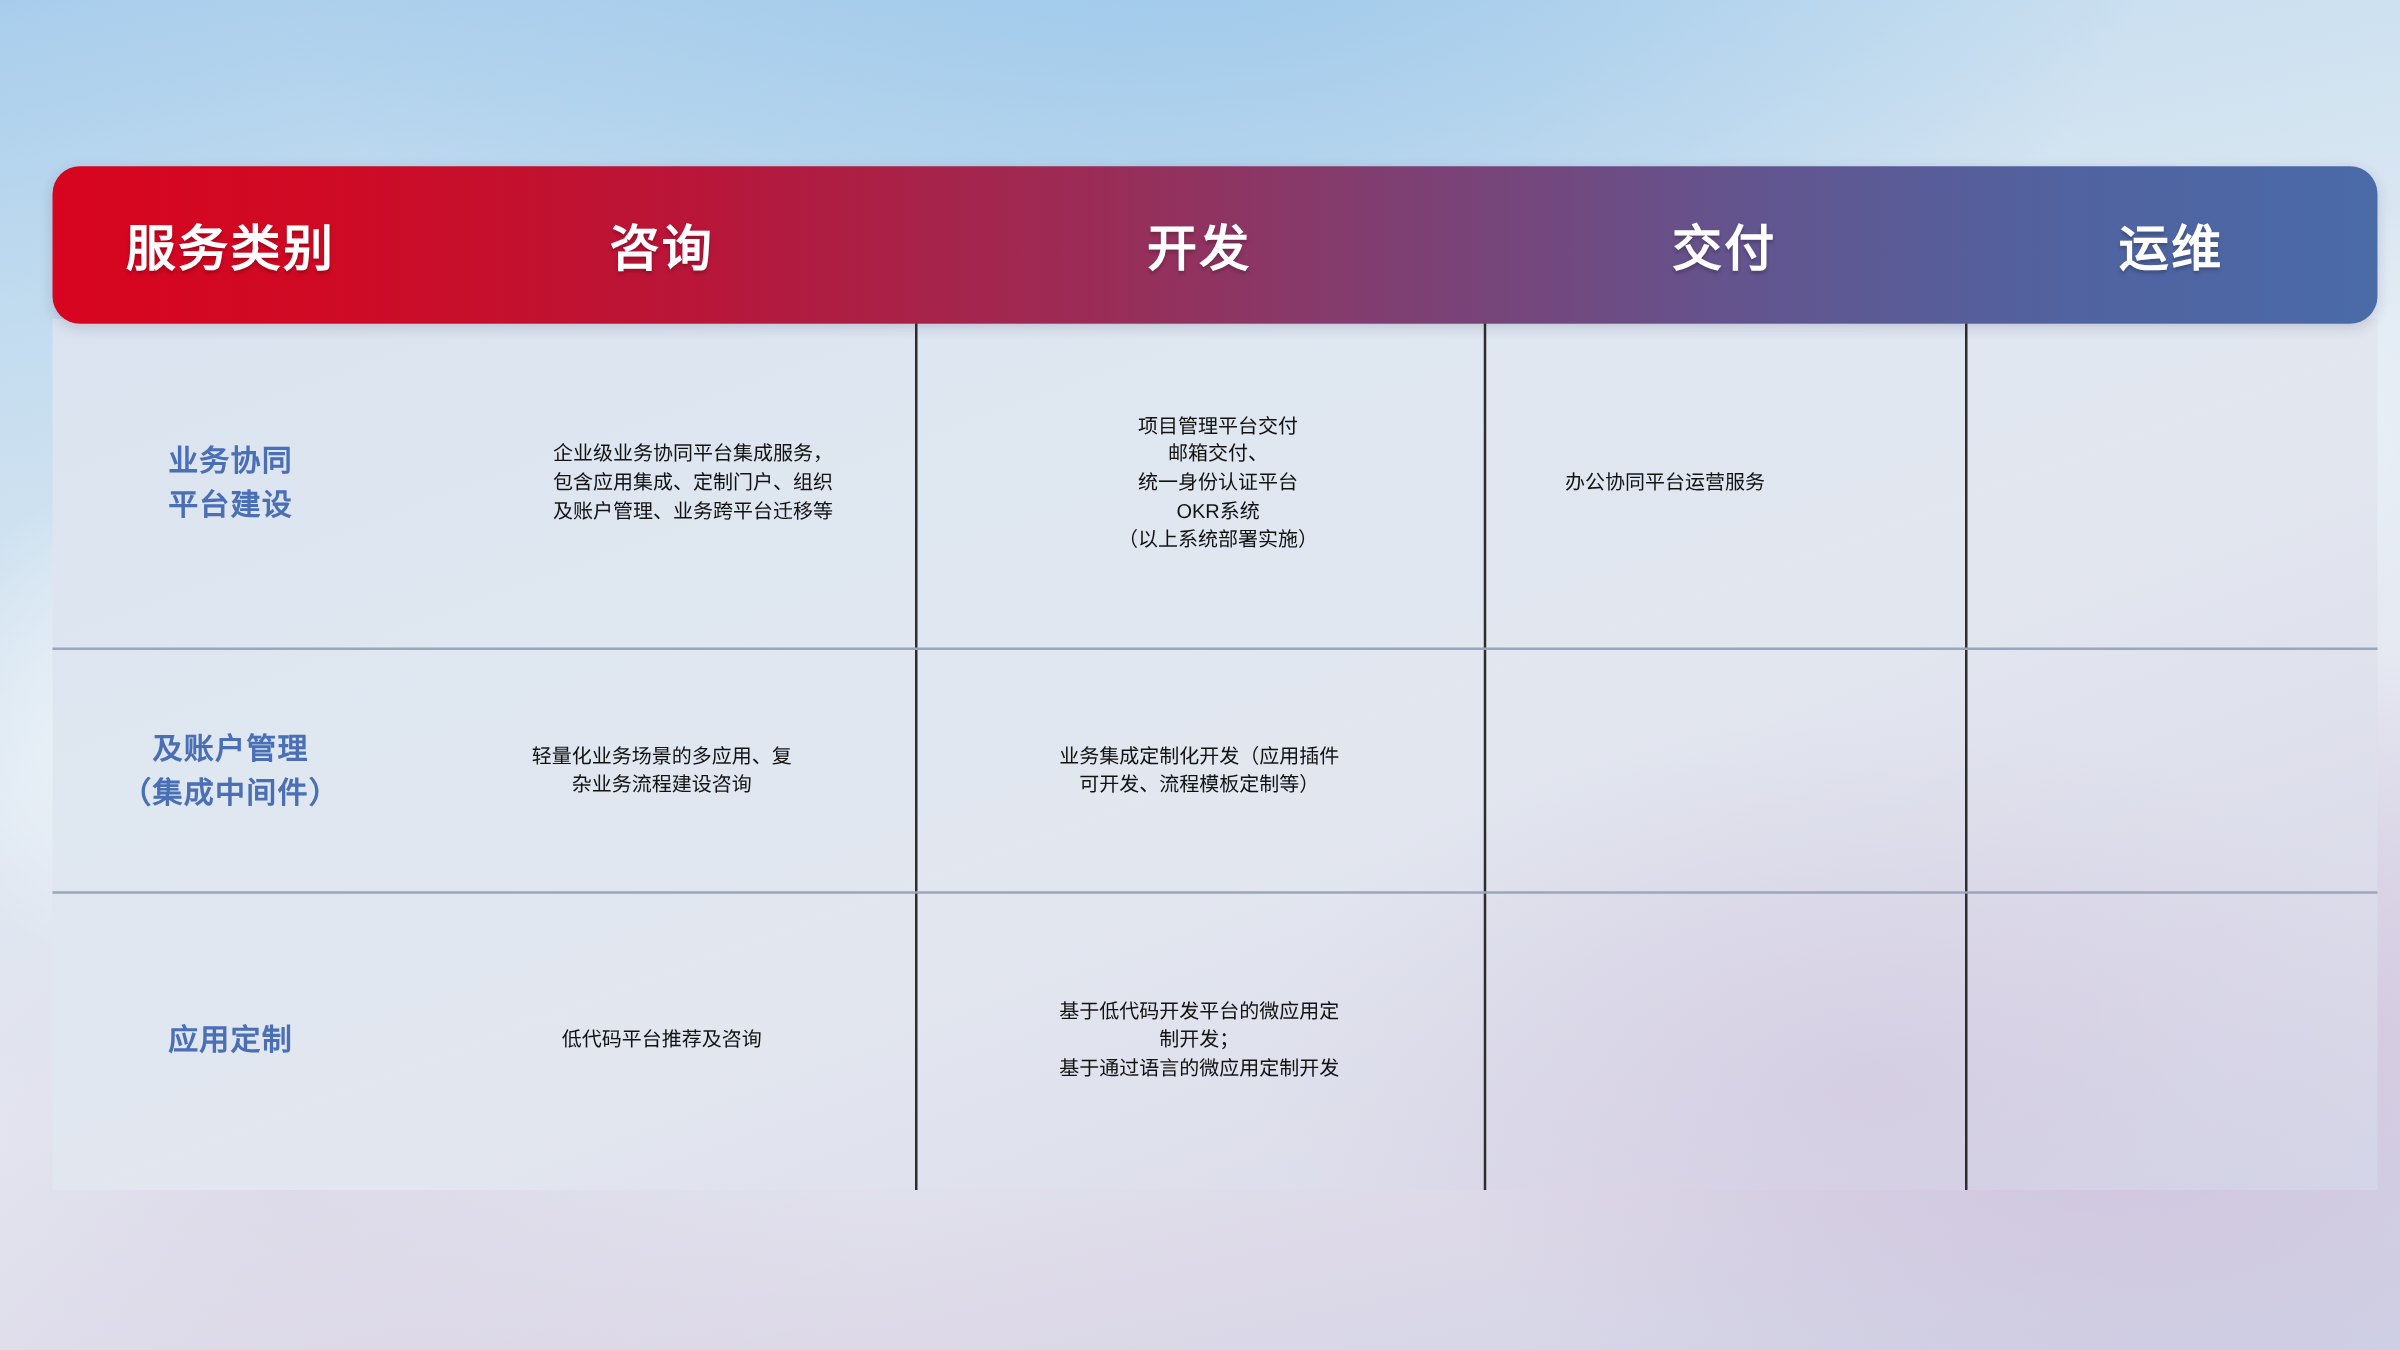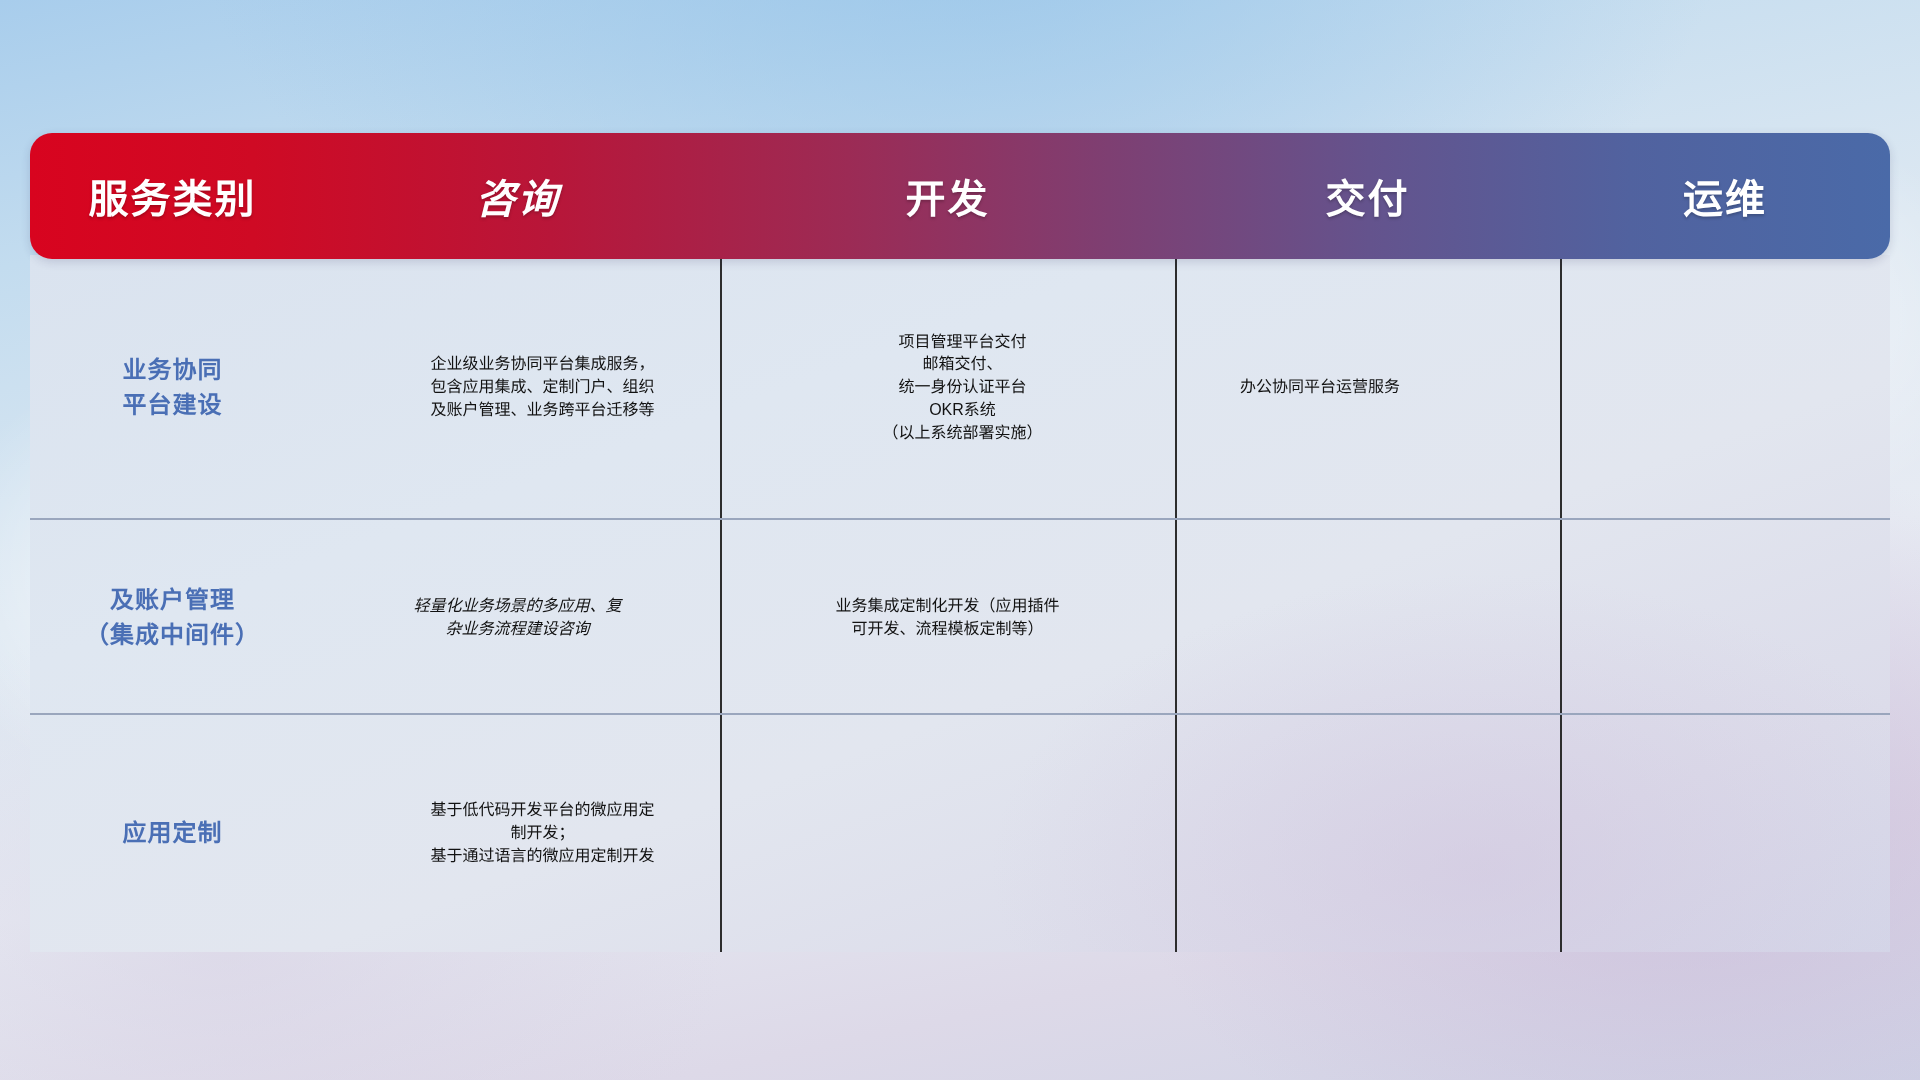--- a/index.html
+++ b/index.html
@@ -37,21 +37,21 @@
     position: absolute;
     right: -160px; top: 60px;
     width: 620px; height: 520px;
     background: radial-gradient(closest-side, rgba(255,255,255,0.50), rgba(255,255,255,0) 75%);
     pointer-events: none;
   }
 
   
   #table-panel {
     position: absolute;
-    left: 30px;
+    left: 42px;
     top: 133px;
     width: 1860px;
     height: 830px;
   }
 
   
   #table-header {
     position: relative;
     height: 126px;
     border-radius: 22px;
@@ -124,21 +124,21 @@
   .hline {
     position: absolute;
     left: 0;
     right: 0;
     height: 2px;
     background: #9aa6bd;
   }
 
   
   .c0 { width: 285px; }
-  .c1 { width: 405px; font-style: italic; }
+  .c1 { width: 405px; }
   .c2 { width: 455px; }
   .c3 { width: 385px; }
   .c4 { width: 330px; }
 
   .r0 { height: 265px; }
   .r1 { height: 195px; }
   .r2 { height: 237px; }
 </style>
 </head>
 <body>
@@ -190,20 +190,21 @@
       <div class="tcell c4"></div>
 
       <div class="vline" style="left:690px;"></div>
       <div class="vline" style="left:1145px;"></div>
       <div class="vline" style="left:1530px;"></div>
       <div class="hline" style="bottom:0;"></div>
     </div>
 
     <div class="trow r2">
       <div class="tcell category c0">应用定制</div>
+      <div class="tcell c1">低代码平台推荐及咨询</div>
       <div class="tcell c2">基于低代码开发平台的微应用定
 制开发；
 基于通过语言的微应用定制开发</div>
       <div class="tcell c4"></div>
 
       <div class="vline" style="left:690px;"></div>
       <div class="vline" style="left:1145px;"></div>
       <div class="vline" style="left:1530px;"></div>
     </div>
 

